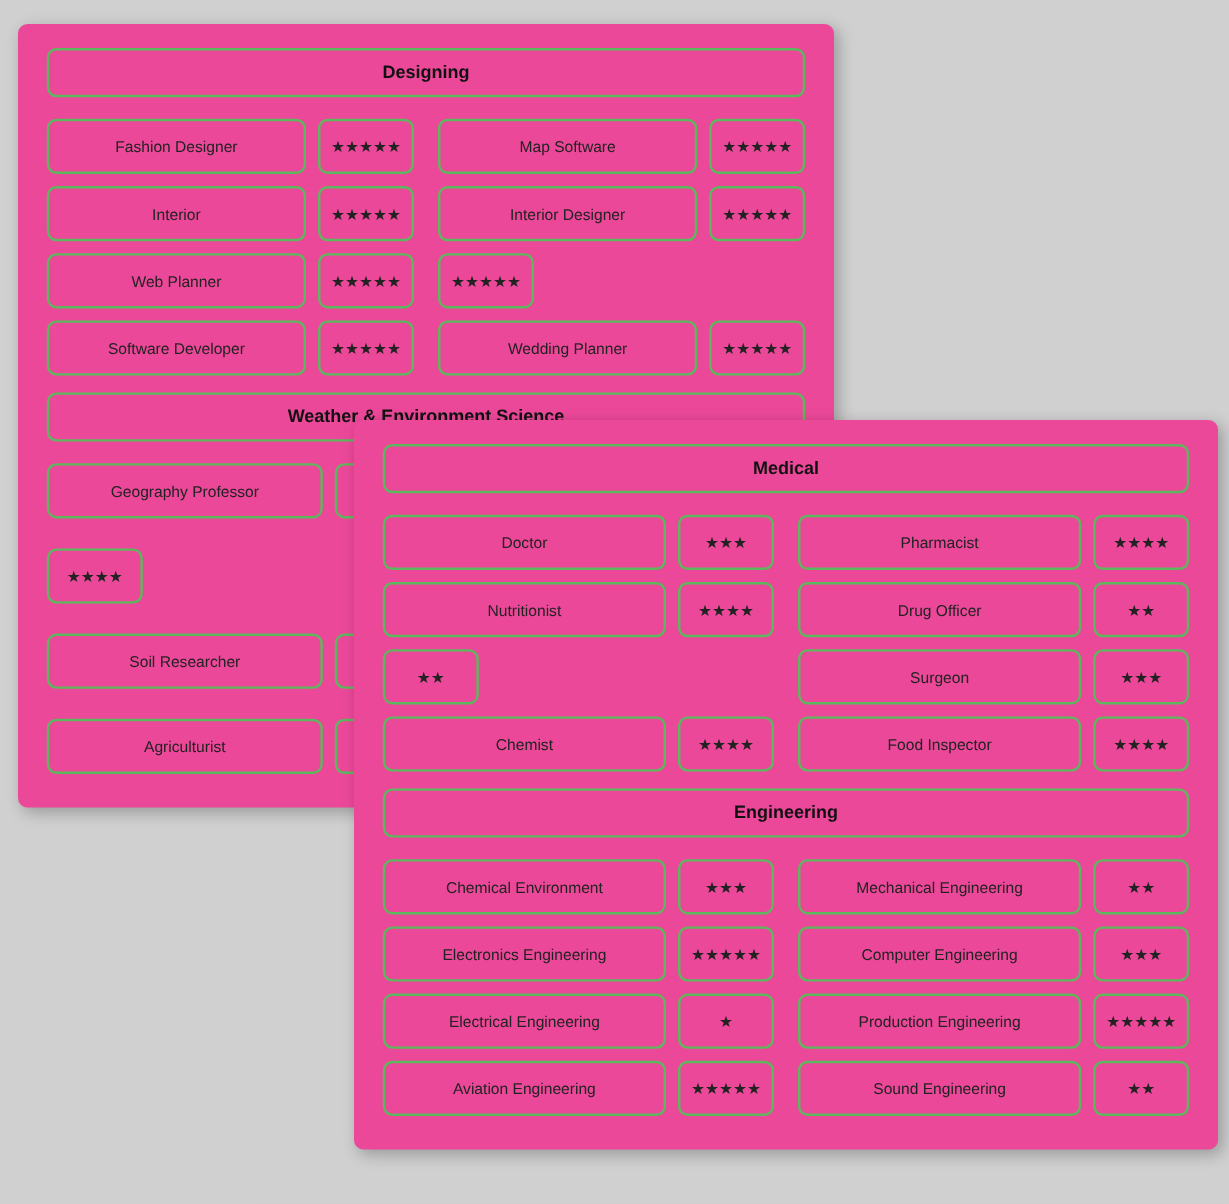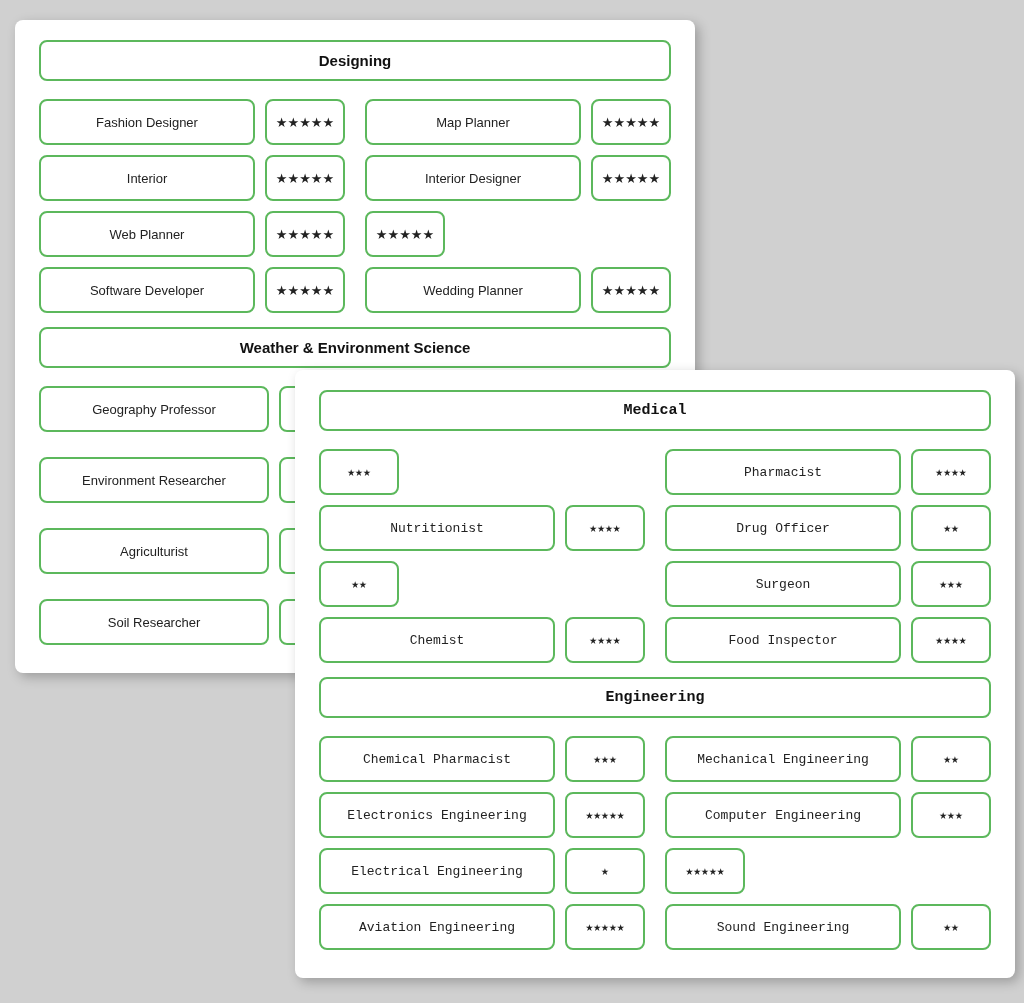--- a/index.html
+++ b/index.html
@@ -6,42 +6,41 @@
     body {
       background: #d0d0d0;
       font-family: Arial, sans-serif;
       width: 1024px;
       min-height: 1003px;
       position: relative;
       overflow: hidden;
     }
 
     .card {
-      background: #ffffff;
+      background: #ec4899;
       border-radius: 8px;
       padding: 20px;
       position: absolute;
       box-shadow: 4px 4px 12px rgba(0,0,0,0.25);
     }
 
     .card-back {
       width: 680px;
       top: 20px;
       left: 15px;
       z-index: 1;
       padding: 20px 24px 28px 24px;
     }
 
     .card-front {
       width: 720px;
-      top: 370px;
+      top: 350px;
       left: 295px;
       z-index: 2;
       padding: 20px 24px 28px 24px;
-      font-family: Liberation Mono, monospace;
     }
 
     .section-title-box {
       border: 2px solid #5cb85c;
       border-radius: 8px;
       text-align: center;
       padding: 10px 20px;
       margin-bottom: 18px;
       font-weight: bold;
       font-size: 15px;
@@ -122,21 +121,21 @@
             <div class="item-stars">★★★★★</div>
           </div>
           <div class="item-pair">
             <div class="item-label">Software Developer</div>
             <div class="item-stars">★★★★★</div>
           </div>
         </div>
       <div class="col-half">
 
       <div class="item-pair">
-            <div class="item-label">Map Planner</div>
+            <div class="item-label">Map Software</div>
             <div class="item-stars">★★★★★</div>
           </div>
           <div class="item-pair">
             <div class="item-label">Interior Designer</div>
             <div class="item-stars">★★★★★</div>
           </div>
           <div class="item-pair">
             <div class="item-stars">★★★★★</div>
           </div>
           <div class="item-pair">
@@ -149,43 +148,43 @@
 
   <div>
     <div class="section-title-box">Weather &amp; Environment Science</div>
     <div class="col-half" style="max-width:320px;gap:25px;">
 
     <div class="item-pair">
           <div class="item-label">Geography Professor</div>
           <div class="item-stars">★★★★</div>
         </div>
         <div class="item-pair">
-          <div class="item-label">Environment Researcher</div>
+          <div class="item-stars">★★★★</div>
+        </div>
+        <div class="item-pair">
+          <div class="item-label">Soil Researcher</div>
           <div class="item-stars">★★★★</div>
         </div>
         <div class="item-pair">
           <div class="item-label">Agriculturist</div>
-          <div class="item-stars">★★★★</div>
-        </div>
-        <div class="item-pair">
-          <div class="item-label">Soil Researcher</div>
           <div class="item-stars">★★★★</div>
         </div>
       </div>
   </div>
 
 </div>
 
 <div class="card card-front">
 
   <div class="section-divider">
     <div class="section-title-box">Medical</div>
     <div class="two-col-section">
       <div class="col-half">
           <div class="item-pair">
+            <div class="item-label">Doctor</div>
             <div class="item-stars">★★★</div>
           </div>
           <div class="item-pair">
             <div class="item-label">Nutritionist</div>
             <div class="item-stars">★★★★</div>
           </div>
           <div class="item-pair">
             <div class="item-stars">★★</div>
           </div>
           <div class="item-pair">
@@ -212,21 +211,21 @@
           </div>
         </div>
     </div>
   </div>
 
   <div>
     <div class="section-title-box">Engineering</div>
     <div class="two-col-section">
       <div class="col-half">
           <div class="item-pair">
-            <div class="item-label">Chemical Pharmacist</div>
+            <div class="item-label">Chemical Environment</div>
             <div class="item-stars">★★★</div>
           </div>
           <div class="item-pair">
             <div class="item-label">Electronics Engineering</div>
             <div class="item-stars">★★★★★</div>
           </div>
           <div class="item-pair">
             <div class="item-label">Electrical Engineering</div>
             <div class="item-stars">★</div>
           </div>
@@ -238,20 +237,21 @@
       <div class="col-half">
           <div class="item-pair">
             <div class="item-label">Mechanical Engineering</div>
             <div class="item-stars">★★</div>
           </div>
           <div class="item-pair">
             <div class="item-label">Computer Engineering</div>
             <div class="item-stars">★★★</div>
           </div>
           <div class="item-pair">
+            <div class="item-label">Production Engineering</div>
             <div class="item-stars">★★★★★</div>
           </div>
           <div class="item-pair">
             <div class="item-label">Sound Engineering</div>
             <div class="item-stars">★★</div>
           </div>
         </div>
     </div>
   </div>
 

